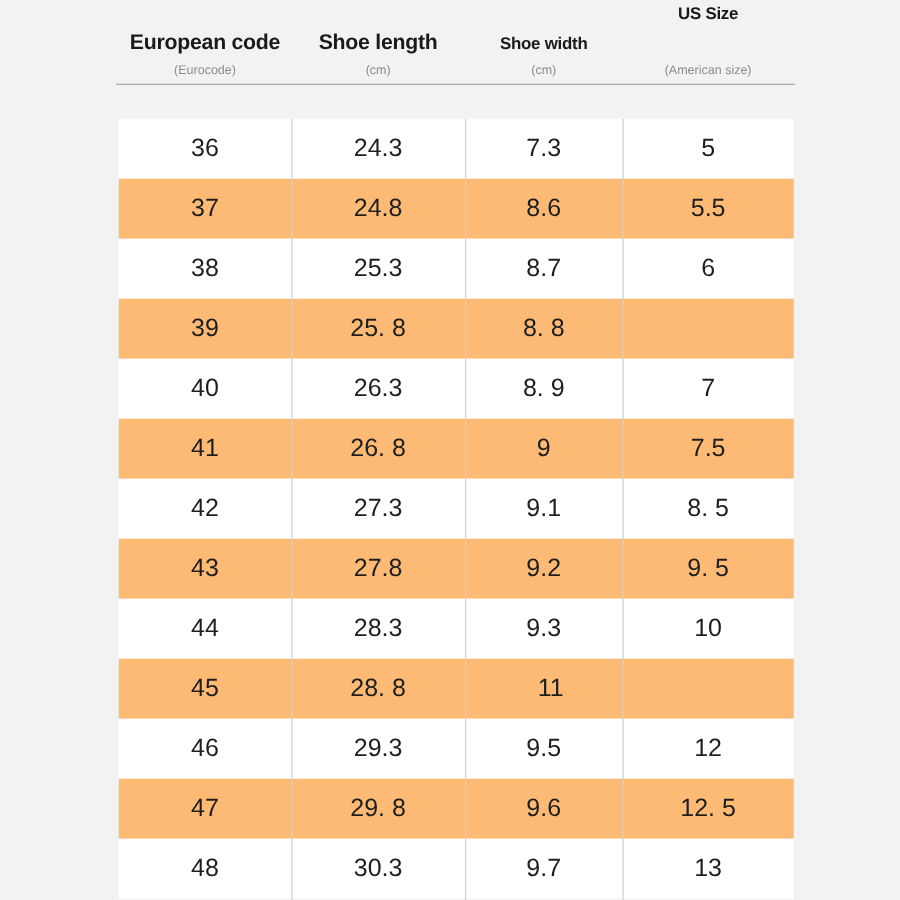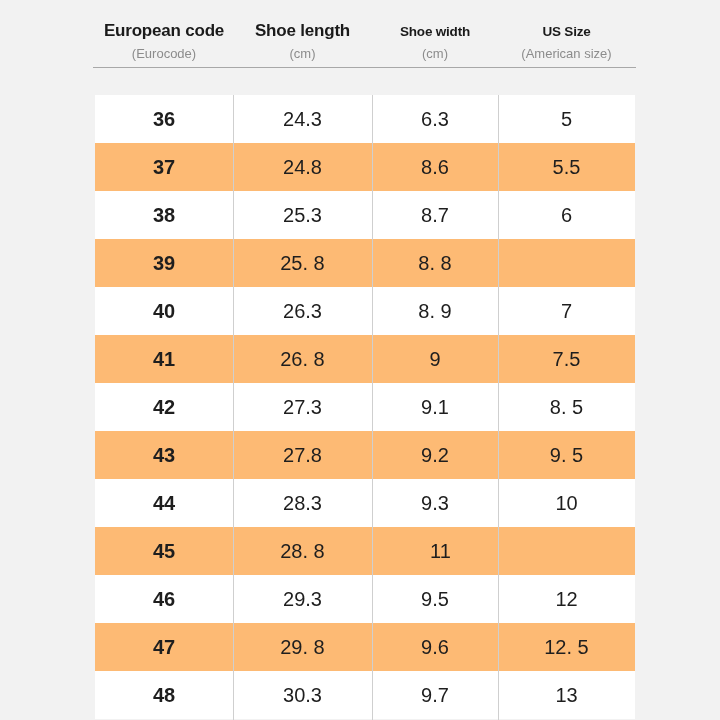--- a/index.html
+++ b/index.html
@@ -35,37 +35,37 @@
     display: flex;
     flex-direction: column;
     align-items: center;
     justify-content: flex-end;
     padding-top: 19px;
     box-sizing: border-box;
   }
   .head-cell.c0 { width: 138px; }
   .head-cell.c1 { width: 139px; }
   .head-cell.c2 { width: 126px; }
-  .head-cell.c3 { width: 137px; }
+  .head-cell.c3 { width: 137px; gap: 24px; }
 
   .head-title {
     font-weight: bold;
     color: #1a1a1a;
     letter-spacing: -0.2px;
     white-space: nowrap;
     line-height: 1.15;
   }
   .head-cell.c0 .head-title,
   .head-cell.c1 .head-title { font-size: 17px; }
   .head-cell.c2 .head-title,
   .head-cell.c3 .head-title { font-size: 13.5px; padding-top: 3px; }
 
   .head-sub {
     color: #8c8c8c;
-    font-size: 13px;
+    font-size: 10px;
     line-height: 1.15;
     margin-top: 7px;
     white-space: nowrap;
   }
   .head-cell.c2 .head-sub,
   .head-cell.c3 .head-sub { margin-top: 8px; }
 
   
   .header-rule {
     position: absolute;
@@ -93,21 +93,21 @@
   .row.odd  { background: #ffffff; }
   .row.even { background: #fdba74; }
 
   .cell {
     text-align: center;
     font-size: 20px;
     color: #1e1e1e;
     line-height: 1;
     box-sizing: border-box;
   }
-  .cell.c0 { width: 138px; font-weight: bold; }
+  .cell.c0 { width: 138px; }
   .cell.c1 { width: 139px; }
   .cell.c2 { width: 126px; }
   .cell.c3 { width: 137px; }
 
   
   .v-divider {
     position: absolute;
     top: 95px;
     width: 1px;
     height: 625px;
@@ -141,21 +141,21 @@
       <span class="head-sub">(American size)</span>
     </div>
   </div>
 
   <div class="header-rule"></div>
 
   <div class="chart-body">
       <div class="row odd">
         <div class="cell c0">36</div>
         <div class="cell c1">24.3</div>
-        <div class="cell c2">6.3</div>
+        <div class="cell c2">7.3</div>
         <div class="cell c3">5</div>
       </div>
       <div class="row even">
         <div class="cell c0">37</div>
         <div class="cell c1">24.8</div>
         <div class="cell c2">8.6</div>
         <div class="cell c3">5.5</div>
       </div>
       <div class="row odd">
         <div class="cell c0">38</div>

